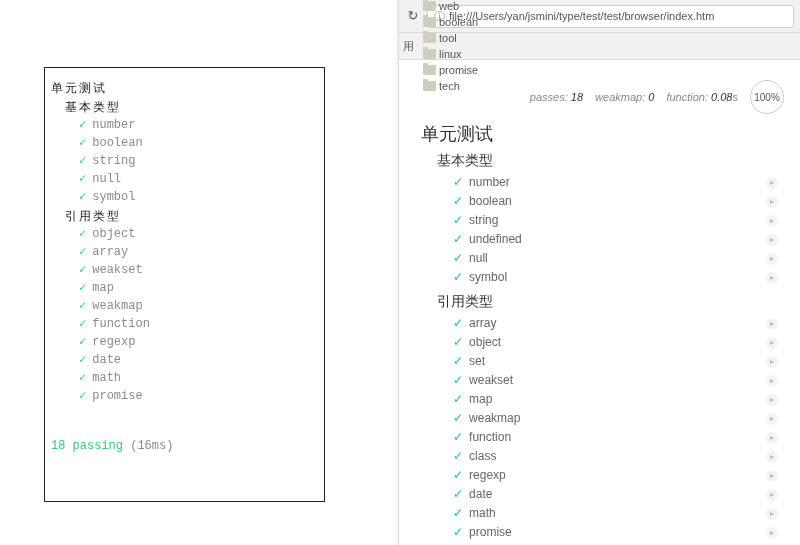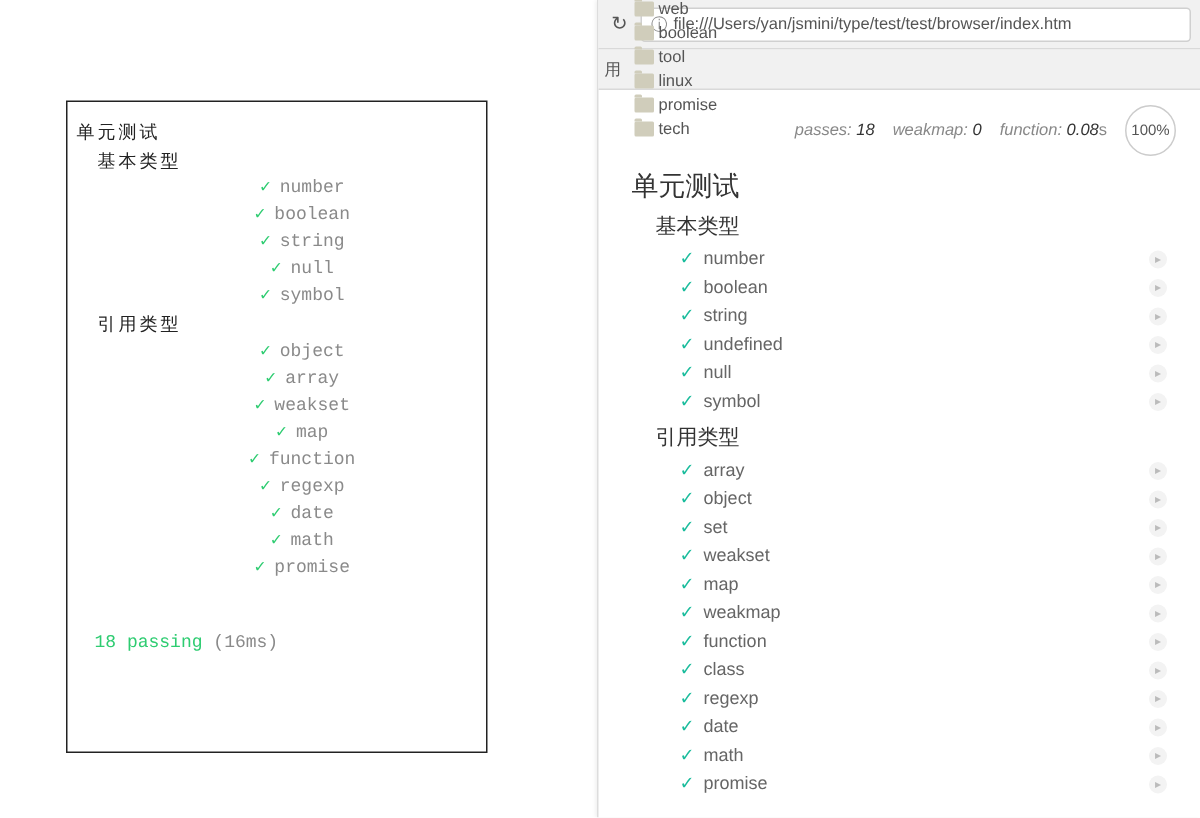--- a/index.html
+++ b/index.html
@@ -31,30 +31,28 @@
     margin-left: 14px;
     letter-spacing: 2px;
     color: #222;
     margin-top: 2px;
   }
   .terminal .item {
     margin-left: 28px;
     color: #8a8a8a;
     line-height: 18px;
     letter-spacing: 0;
-    text-align: center;
   }
   .terminal .tick {
     color: #2ecc71;
     margin-right: 6px;
     display: inline-block;
   }
   .terminal .summary {
     margin-top: 34px;
-    margin-left: 12px;
   }
   .terminal .summary .pass { color: #2ecc71; }
   .terminal .summary .time { color: #8a8a8a; }
 
   
   .browser {
     position: absolute;
     left: 398px;
     top: 0;
     width: 402px;
@@ -127,21 +125,21 @@
     content: "";
     position: absolute;
     top: -2px; left: 0;
     width: 5px; height: 2px;
     background: #d0cdbb;
     border-radius: 1px 1px 0 0;
   }
 
   
   .mocha {
-    padding: 10px 16px 10px 16px;
+    padding: 20px 16px 10px 16px;
     height: calc(100% - 60px);
     overflow: hidden;
   }
   .stats {
     display: flex;
     justify-content: flex-end;
     align-items: center;
     gap: 12px;
     font-size: 11px;
     color: #888;
@@ -203,20 +201,21 @@
       <div class="item"><span class="tick">✓</span>number</div>
       <div class="item"><span class="tick">✓</span>boolean</div>
       <div class="item"><span class="tick">✓</span>string</div>
       <div class="item"><span class="tick">✓</span>null</div>
       <div class="item"><span class="tick">✓</span>symbol</div>
       <div class="group">引用类型</div>
       <div class="item"><span class="tick">✓</span>object</div>
       <div class="item"><span class="tick">✓</span>array</div>
       <div class="item"><span class="tick">✓</span>weakset</div>
       <div class="item"><span class="tick">✓</span>map</div>
+      <div class="item"><span class="tick">✓</span>weakmap</div>
       <div class="item"><span class="tick">✓</span>function</div>
       <div class="item"><span class="tick">✓</span>regexp</div>
       <div class="item"><span class="tick">✓</span>date</div>
       <div class="item"><span class="tick">✓</span>math</div>
       <div class="item"><span class="tick">✓</span>promise</div>
     </div>
   <div class="summary">
     <span class="pass">18 passing</span>
     <span class="time">(16ms)</span>
   </div>

